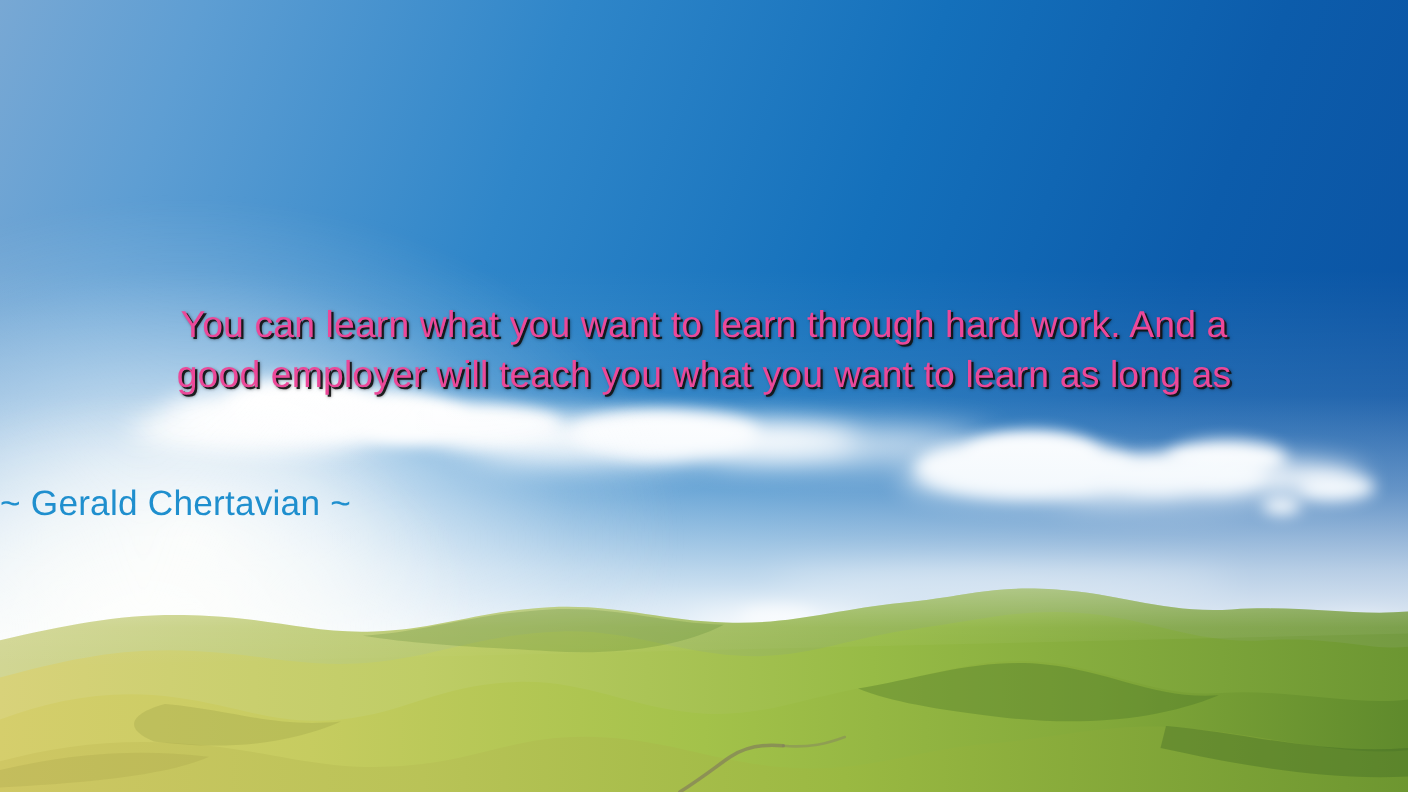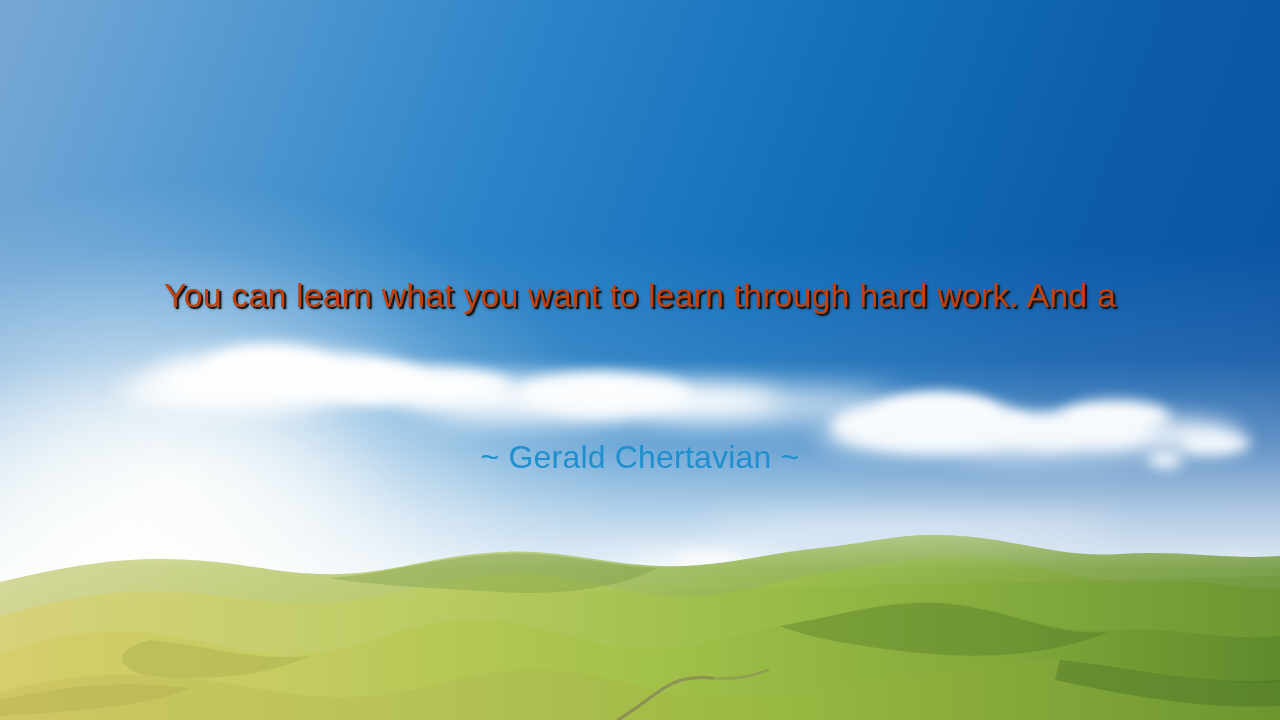--- a/index.html
+++ b/index.html
@@ -95,33 +95,32 @@
     right: 0;
     top: 272px;
     text-align: center;
     padding: 0 60px;
     box-sizing: border-box;
   }
   .quote-text {
     margin: 0;
     font-size: 34px;
     line-height: 46px;
-    color: #c2410c;
+    color: #ec4899;
     font-weight: 400;
     letter-spacing: 0.1px;
     text-shadow:
        2px 2px 0 rgba(20,20,20,0.92),
        2px 2px 3px rgba(0,0,0,0.55);
   }
   .attribution {
     position: absolute;
     left: 0;
     right: 0;
     top: 437px;
-    text-align: center;
     margin: 0;
     font-size: 32px;
     line-height: 40px;
     color: #1f8fce;
     font-weight: 400;
     letter-spacing: 0.2px;
   }
 </style>
 </head>
 <body>
@@ -242,17 +241,18 @@
                C110,132 120,118 150,110 Z" fill="#8a8c3c" opacity="0.22"></path>
       <path d="M0,170 C60,156 120,150 190,158 C150,176 70,182 0,186 Z" fill="#9a9442" opacity="0.20"></path>
 
       <path d="M618,190 C640,176 652,166 664,158 C676,150 692,146 712,148" fill="none" stroke="#7a6e5e" stroke-width="3.2" opacity="0.55" stroke-linecap="round"></path>
       <path d="M712,148 C736,150 752,146 768,140" fill="none" stroke="#7f7566" stroke-width="2.4" opacity="0.40" stroke-linecap="round"></path>
     </svg>
   </div>
 
   <div class="quote-block">
     <p class="quote-text">You can learn what you want to learn through hard work. And a</p>
+    <p class="quote-text">good employer will teach you what you want to learn as long as</p>
   </div>
 
   <p class="attribution">~ Gerald Chertavian ~</p>
 
 </div>
 
 </body></html>

